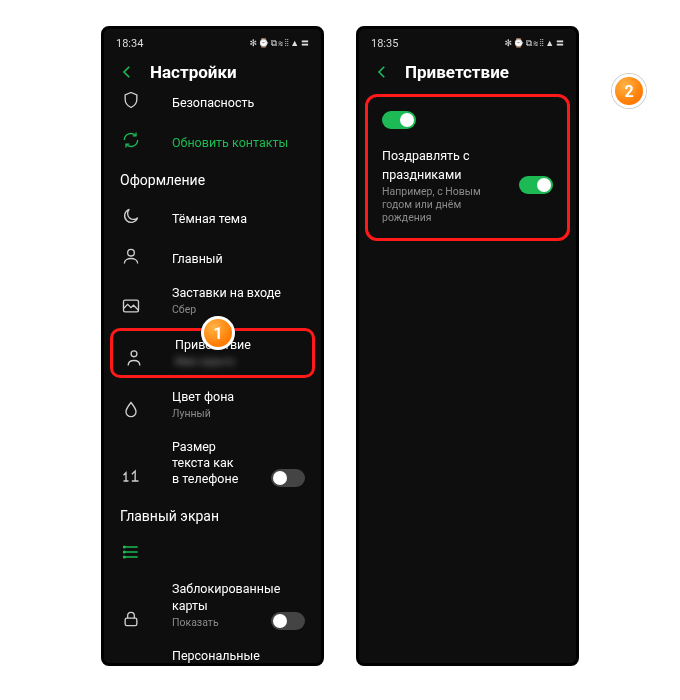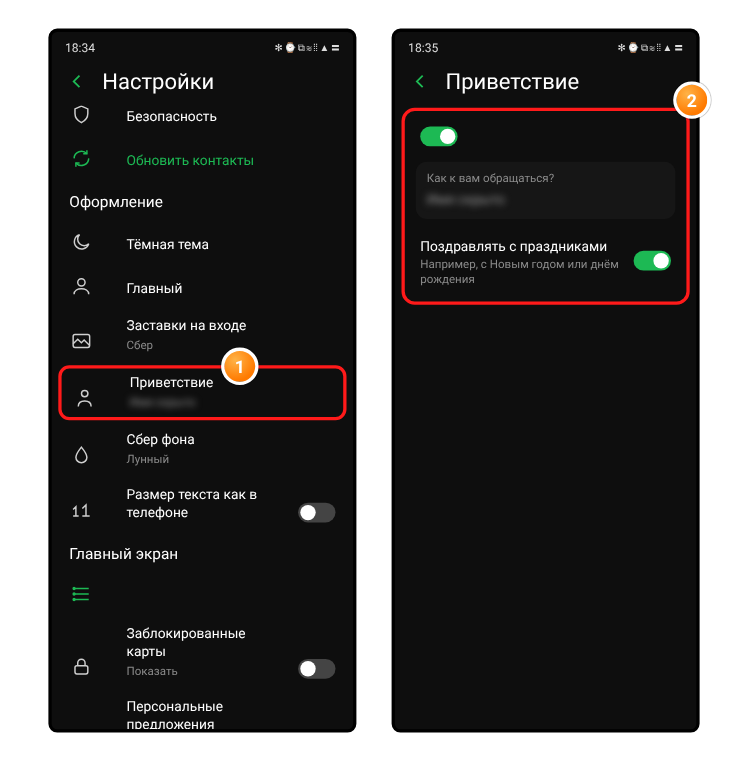--- a/index.html
+++ b/index.html
@@ -11,26 +11,26 @@
     --green:#1db954;
     --accent-green:#22c55e;
     --highlight-border:#ff1a1a;
     --toggle-off:#444444;
     --toggle-on:#1db954;
     --sec-head:#ffffff;
   }
   *{box-sizing:border-box;font-family:Roboto,Arial,sans-serif}
   body{margin:0;background:var(--bg);width:680px;height:700px;position:relative;overflow:hidden}
   .phones{display:flex;gap:32px;justify-content:center;padding:26px 30px}
-  .phone{width:280px;height:640px;background:var(--phone-bg);border:3px solid #000;border-radius:8px;overflow:hidden;display:flex;flex-direction:column;position:relative}
+  .phone{width:223px;height:640px;background:var(--phone-bg);border:3px solid #000;border-radius:8px;overflow:hidden;display:flex;flex-direction:column;position:relative}
   .statusbar{display:flex;justify-content:space-between;align-items:center;padding:8px 12px 4px;font-size:11px;color:#ddd}
   .status-icons{display:flex;gap:3px;align-items:center;font-size:9px;letter-spacing:-.5px;color:#ddd}
   .header{display:flex;align-items:center;gap:14px;padding:8px 14px 10px}
   .back{color:var(--green);font-size:18px;line-height:1}
-  .title{color:var(--text);font-size:20px;font-weight:400}
+  .title{color:var(--text);font-size:17px;font-weight:700}
   .scroll{flex:1;overflow:hidden}
   .section-title{color:var(--sec-head);font-size:14px;font-weight:400;padding:12px 16px 8px}
   .row{display:flex;align-items:flex-end;gap:30px;padding:9px 16px;position:relative}
   .row .icon{width:22px;height:22px;display:flex;align-items:center;justify-content:center;color:var(--green);flex-shrink:0}
   .row .icon.muted{color:#cfcfcf}
   .row .labels{flex:1;display:flex;flex-direction:column;gap:2px;min-width:0}
   .row .label{color:var(--text);font-size:12.5px;line-height:1.3}
   .row .sublabel{color:var(--sub);font-size:10.5px;line-height:1.3}
   .row.green .label{color:var(--green)}
   .blur{filter:blur(3.5px);color:#9a9a9a!important}
@@ -145,21 +145,21 @@
         </div>
       </div>
 
       <div class="row">
         <span class="icon muted">
           <svg width="20" height="20" viewBox="0 0 24 24" fill="none" stroke="currentColor" stroke-width="1.6">
               <path d="M12 3c4 5 6 8 6 11a6 6 0 0 1-12 0c0-3 2-6 6-11z"></path>
             </svg>
         </span>
         <div class="labels">
-          <span class="label">Сбер фона</span>
+          <span class="label">Цвет фона</span>
           <span class="sublabel">Лунный</span>
         </div>
       </div>
 
       <div class="row">
         <span class="icon muted">
           <svg width="20" height="20" viewBox="0 0 24 24" fill="none" stroke="currentColor" stroke-width="1.6">
               <path d="M3 18h6M6 18V8l-3 3M13 18h8M17 18V6l-4 4"></path>
             </svg>
         </span>
@@ -225,24 +225,20 @@
       </span>
       <span class="title">Приветствие</span>
     </div>
 
     <div class="highlight-block">
 
       <div class="row2">
         <div class="toggle on"></div>
       </div>
 
-      <div class="input-card">
-        <div class="ph">Как к вам обращаться?</div>
-        <div class="val blur">Имя скрыто</div>
-      </div>
 
       <div class="row2">
         <div class="labels">
           <span class="label">Поздравлять с праздниками</span>
           <div class="sublabel">Например, с Новым годом или днём рождения</div>
         </div>
         <div class="toggle on"></div>
       </div>
 
     </div>

